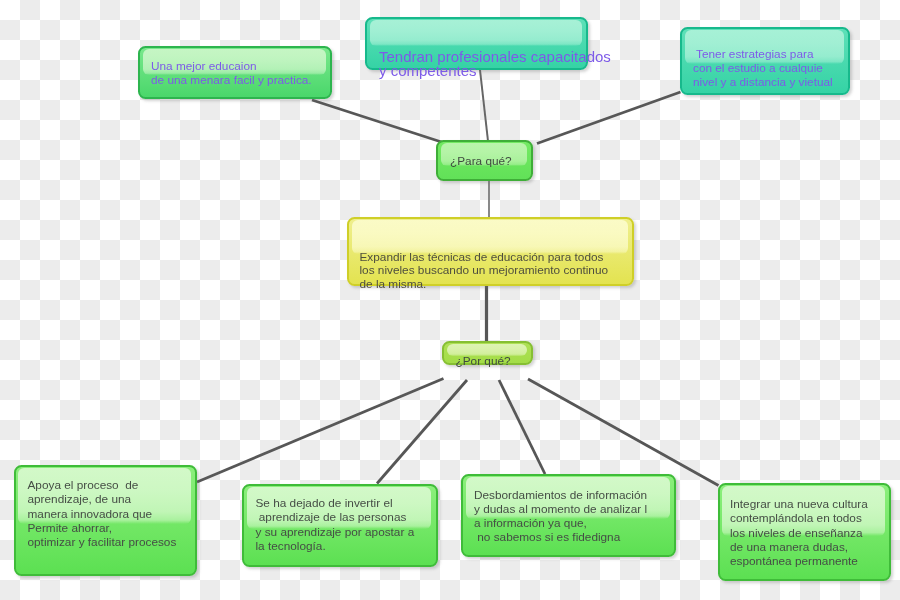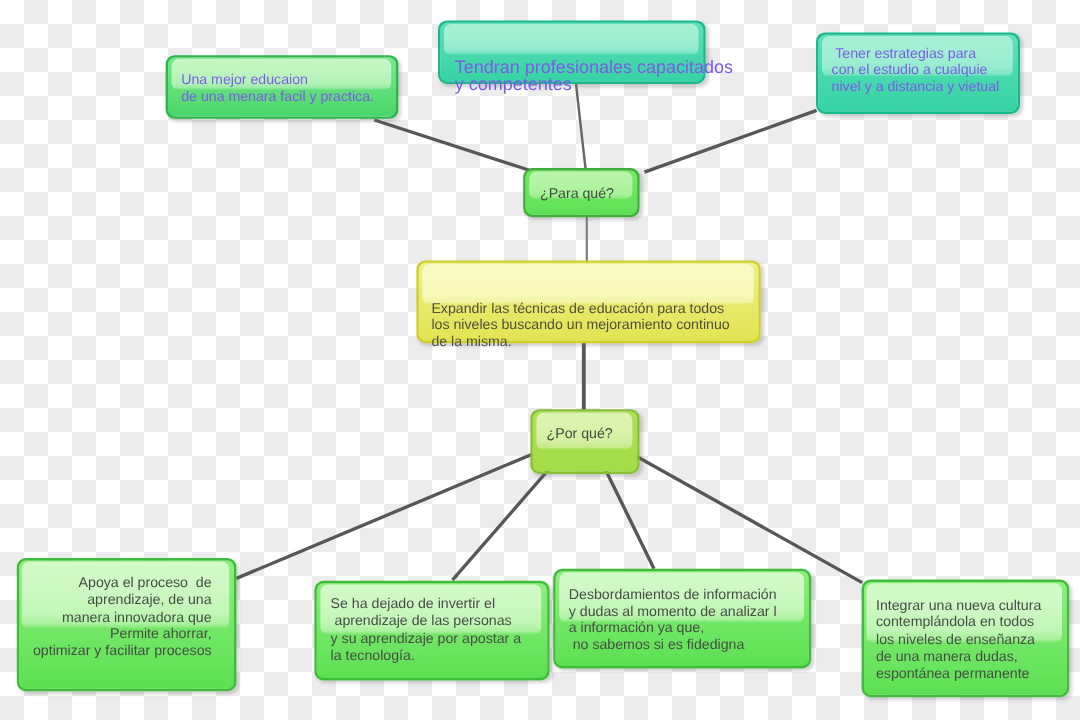--- a/index.html
+++ b/index.html
@@ -42,47 +42,47 @@
       <div class="txt" style="color: rgb(125, 90, 232); font-size: 11.8px; line-height: 14px; left: 11px; top: 11px;">Una mejor educaion
 de una menara facil y practica.</div>
     </div>
     <div class="node" style="left: 365px; top: 17px; width: 223px; height: 53px; border: 2px solid rgb(23, 185, 140); background: linear-gradient(rgb(94, 224, 184) 0%, rgb(53, 211, 165) 100%);">
       <div class="gloss" style="height: 53%; background: linear-gradient(rgba(169, 241, 215, 0.97) 0%, rgba(169, 241, 215, 0.9) 40%, rgba(169, 241, 215, 0.78) 78%, rgba(169, 241, 215, 0.55) 93%, rgba(169, 241, 215, 0) 100%);"></div>
       <div class="txt" style="color: rgb(125, 90, 232); font-size: 15px; line-height: 14px; left: 12px; top: 11px; margin-top: 20px;">Tendran profesionales capacitados
 y competentes</div>
     </div>
     <div class="node" style="left: 680px; top: 27px; width: 170px; height: 68px; border: 2px solid rgb(23, 185, 140); background: linear-gradient(rgb(94, 224, 184) 0%, rgb(53, 211, 165) 100%);">
       <div class="gloss" style="height: 53%; background: linear-gradient(rgba(169, 241, 215, 0.97) 0%, rgba(169, 241, 215, 0.9) 40%, rgba(169, 241, 215, 0.78) 78%, rgba(169, 241, 215, 0.55) 93%, rgba(169, 241, 215, 0) 100%);"></div>
-      <div class="txt" style="color: rgb(125, 90, 232); font-size: 11.8px; line-height: 14px; left: 11px; top: 8px;"> Tener estrategias para
+      <div class="txt" style="color: rgb(125, 90, 232); font-size: 11.8px; line-height: 14px; left: 11px; top: 18px;"> Tener estrategias para
 con el estudio a cualquie
 nivel y a distancia y vietual</div>
     </div>
     <div class="node" style="left: 436px; top: 140px; width: 97px; height: 41px; border: 2px solid rgb(63, 174, 56); background: linear-gradient(rgb(116, 234, 99) 0%, rgb(97, 225, 88) 100%);">
       <div class="gloss" style="height: 62%; background: linear-gradient(rgba(188, 245, 174, 0.97) 0%, rgba(188, 245, 174, 0.9) 40%, rgba(188, 245, 174, 0.78) 78%, rgba(188, 245, 174, 0.55) 93%, rgba(188, 245, 174, 0) 100%);"></div>
       <div class="txt" style="color: rgb(63, 74, 63); font-size: 11.8px; line-height: 14px; left: 12px; top: 12px;">¿Para qué?</div>
     </div>
     <div class="node" style="left: 347px; top: 217px; width: 287px; height: 69px; border: 2px solid rgb(207, 207, 40); background: linear-gradient(rgb(239, 239, 142) 0%, rgb(227, 227, 80) 100%);">
       <div class="gloss" style="height: 53%; background: linear-gradient(rgba(251, 251, 200, 0.97) 0%, rgba(251, 251, 200, 0.9) 40%, rgba(251, 251, 200, 0.78) 78%, rgba(251, 251, 200, 0.55) 93%, rgba(251, 251, 200, 0) 100%);"></div>
       <div class="txt" style="color: rgb(78, 78, 62); font-size: 11.8px; line-height: 13.9px; left: 10.5px; top: 11.5px; margin-top: 20px;">Expandir las técnicas de educación para todos
 los niveles buscando un mejoramiento continuo
 de la misma.</div>
     </div>
-    <div class="node" style="left: 442px; top: 341px; width: 91px; height: 54px; border: 2px solid rgb(134, 191, 51); background: linear-gradient(rgb(174, 224, 85) 0%, rgb(163, 221, 71) 100%);">
+    <div class="node" style="left: 442px; top: 341px; width: 91px; height: 24px; border: 2px solid rgb(134, 191, 51); background: linear-gradient(rgb(174, 224, 85) 0%, rgb(163, 221, 71) 100%);">
       <div class="gloss" style="height: 62%; background: linear-gradient(rgba(223, 244, 182, 0.97) 0%, rgba(223, 244, 182, 0.9) 40%, rgba(223, 244, 182, 0.78) 78%, rgba(223, 244, 182, 0.55) 93%, rgba(223, 244, 182, 0) 100%);"></div>
       <div class="txt" style="color: rgb(63, 74, 63); font-size: 11.8px; line-height: 14px; left: 11.5px; top: 11px;">¿Por qué?</div>
     </div>
-    <div class="node" style="left: 13.5px; top: 464.5px; width: 183.5px; height: 111.5px; border: 2px solid rgb(63, 188, 57); background: linear-gradient(rgb(140, 239, 124) 0%, rgb(92, 224, 82) 100%); text-align: right;">
+    <div class="node" style="left: 13.5px; top: 464.5px; width: 183.5px; height: 111.5px; border: 2px solid rgb(63, 188, 57); background: linear-gradient(rgb(140, 239, 124) 0%, rgb(92, 224, 82) 100%);">
       <div class="gloss" style="height: 53%; background: linear-gradient(rgba(213, 249, 203, 0.97) 0%, rgba(213, 249, 203, 0.9) 40%, rgba(213, 249, 203, 0.78) 78%, rgba(213, 249, 203, 0.55) 93%, rgba(213, 249, 203, 0) 100%);"></div>
       <div class="txt" style="color: rgb(69, 77, 69); font-size: 11.8px; line-height: 14.3px; left: 12px; top: 11.5px;">Apoya el proceso  de
 aprendizaje, de una
 manera innovadora que
 Permite ahorrar,
 optimizar y facilitar procesos</div>
     </div>
-    <div class="node" style="left: 242px; top: 483.5px; width: 195.5px; height: 83.5px; border: 2px solid rgb(63, 188, 57); background: linear-gradient(rgb(140, 239, 124) 0%, rgb(92, 224, 82) 100%); margin-left: 20px;">
+    <div class="node" style="left: 242px; top: 483.5px; width: 195.5px; height: 83.5px; border: 2px solid rgb(63, 188, 57); background: linear-gradient(rgb(140, 239, 124) 0%, rgb(92, 224, 82) 100%);">
       <div class="gloss" style="height: 53%; background: linear-gradient(rgba(213, 249, 203, 0.97) 0%, rgba(213, 249, 203, 0.9) 40%, rgba(213, 249, 203, 0.78) 78%, rgba(213, 249, 203, 0.55) 93%, rgba(213, 249, 203, 0) 100%);"></div>
       <div class="txt" style="color: rgb(69, 77, 69); font-size: 11.8px; line-height: 14.3px; left: 11.5px; top: 10.5px;">Se ha dejado de invertir el
  aprendizaje de las personas
 y su aprendizaje por apostar a
 la tecnología.</div>
     </div>
     <div class="node" style="left: 461px; top: 474px; width: 215px; height: 83px; border: 2px solid rgb(63, 188, 57); background: linear-gradient(rgb(140, 239, 124) 0%, rgb(92, 224, 82) 100%);">
       <div class="gloss" style="height: 53%; background: linear-gradient(rgba(213, 249, 203, 0.97) 0%, rgba(213, 249, 203, 0.9) 40%, rgba(213, 249, 203, 0.78) 78%, rgba(213, 249, 203, 0.55) 93%, rgba(213, 249, 203, 0) 100%);"></div>
       <div class="txt" style="color: rgb(69, 77, 69); font-size: 11.8px; line-height: 14.2px; left: 11px; top: 11.5px;">Desbordamientos de información
 y dudas al momento de analizar l

